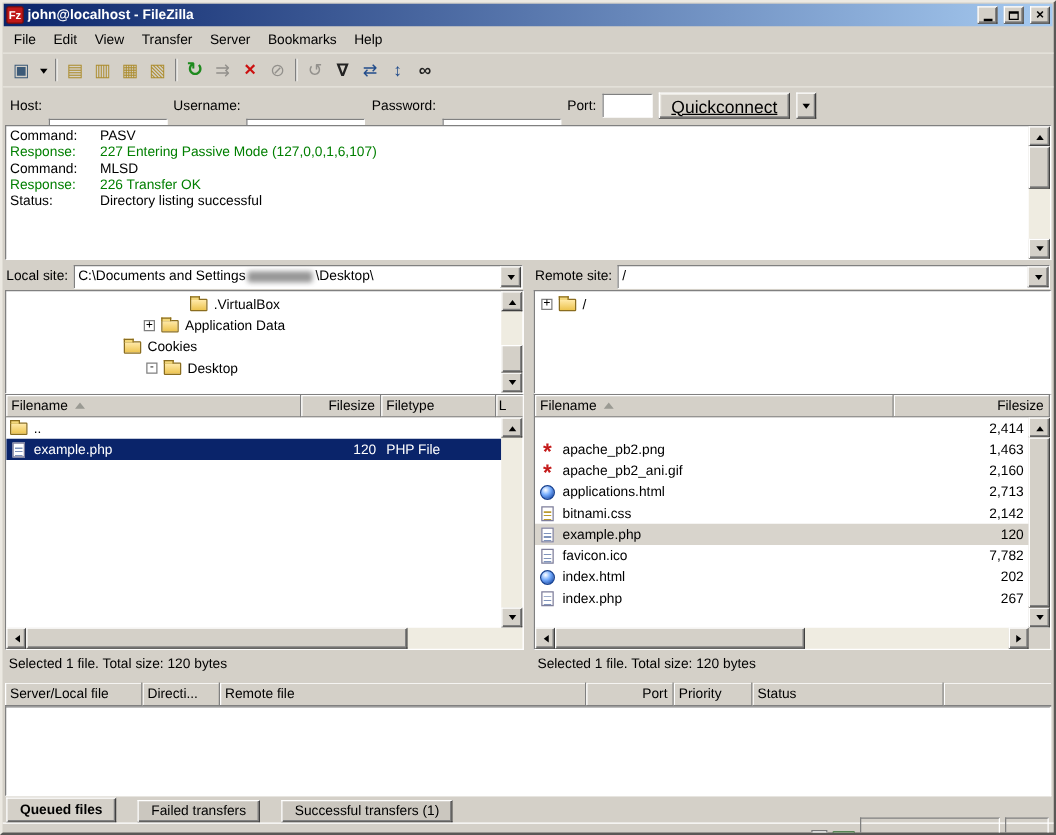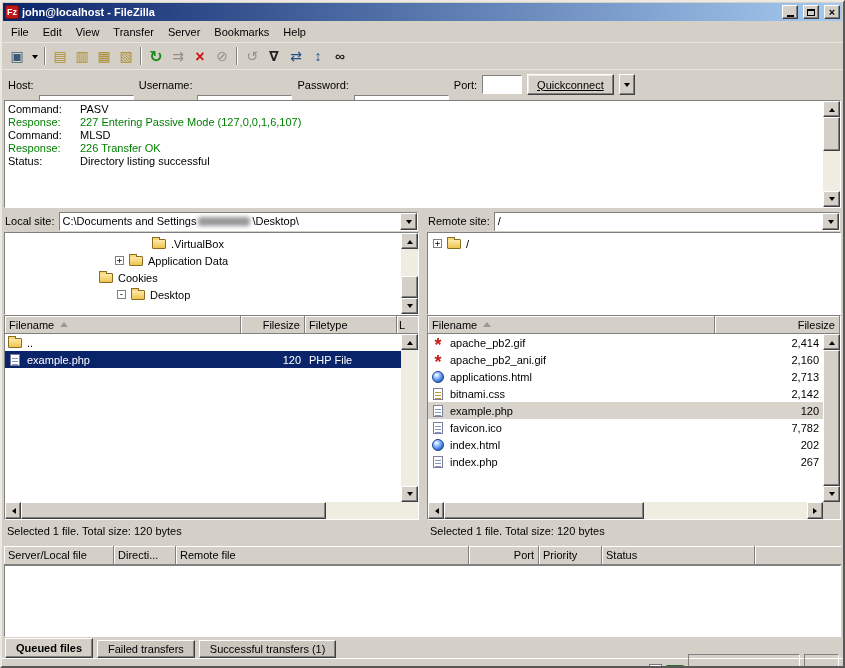--- a/index.html
+++ b/index.html
@@ -47,21 +47,21 @@
 
   
   .qcbar { height:30px; flex:none; display:flex; align-items:center; gap:5px; padding:0 6px;
            border-top:1px solid #e8e5de; }
   .qinput { height:19px; font:11px "Liberation Sans","DejaVu Sans",sans-serif; background:#fff;
             border:1px solid; border-color:#808080 #fff #fff #808080; padding:1px 3px; }
   .w95 { width:95px;margin-top:40px; } .w40 { width:40px; }
   .qc-btn { height:21px; padding:0 9px; background:#d4d0c8; text-decoration:underline;
             border:1px solid; border-color:#fff #404040 #404040 #fff;
             box-shadow:inset -1px -1px 0 #808080, inset 1px 1px 0 #eceae4;
-            font-size:11px; display:flex; align-items:center; }
+            font-size:14px; display:flex; align-items:center; }
   .qc-caret { width:16px; height:21px; background:#d4d0c8;
               border:1px solid; border-color:#fff #404040 #404040 #fff;
               box-shadow:inset -1px -1px 0 #808080;
               display:flex; align-items:center; justify-content:center; }
 
   
   .logpane { height:108px; flex:none; margin:1px 2px 2px; background:#fff; position:relative;
              border:1px solid; border-color:#808080 #fff #fff #808080;
              padding:2px 20px 1px 3px; overflow:hidden; }
   .log-line { height:13px; line-height:13px; white-space:nowrap; }
@@ -158,21 +158,21 @@
   .fi-html { width:12px; height:12px; border-radius:50%; border:1px solid #16408f;
              background:radial-gradient(circle at 35% 30%,#ffffff,#7ab0ff 40%,#1d4fae 85%); }
 
   
   .hsplit { height:4px; flex:none; }
   .queue-header { height:19px; flex:none; display:flex; margin:0 2px; }
   .qh-0 { width:110px; } .qh-1 { width:62px; } .qh-2 { width:293px; }
   .qh-3 { width:70px; justify-content:flex-end; } .qh-4 { width:63px; } .qh-5 { width:153px; }
   .queue-body { height:72px; flex:none; margin:0 2px; background:#fff;
                 border:1px solid; border-color:#808080 #fff #fff #808080; }
-  .tabs { height:21px; flex:none; display:flex; align-items:flex-end; padding:1px 3px 0; gap:4px; }
+  .tabs { height:21px; flex:none; display:flex; align-items:flex-end; padding:1px 3px 0; gap:17px; }
   .tab { height:18px; padding:0 10px; display:flex; align-items:center; background:#cbc7bf;
          border:1px solid; border-color:#fff #404040 #404040 #fff;
          box-shadow:inset -1px -1px 0 #808080; margin-top:2px; }
   .tab.active { font-weight:bold; background:#d4d0c8; height:20px; margin-top:0; }
 
   
   .statusbar { height:24px; flex:none; display:flex; align-items:center; gap:4px; padding:0 4px;
                border-top:1px solid #fff; }
   .sb-spacer { flex:1; }
   .sb-icon-a { width:13px; height:14px; background:#fff; border:1px solid #777;
@@ -440,28 +440,33 @@
           <span class="hcell" style="width:287px;">
               <span>Filename</span>
               <span class="sort-asc"></span>
             </span>
           <span class="hcell h-end" style="flex:1;">
               <span>Filesize</span>
             </span>
         </div>
         <div class="list-body">
           <div class="frow">
+            <span class="fcell cr-size">
+                <span>2,414</span>
+              </span>
+          </div>
+          <div class="frow">
             <span class="fcell cr-name">
                 <span class="fi">
                   <span class="fi-apache"></span>
                 </span>
-                <span>apache_pb2.gif</span>
-              </span>
-            <span class="fcell cr-size">
-                <span>2,414</span>
+                <span>apache_pb2.png</span>
+              </span>
+            <span class="fcell cr-size">
+                <span>1,463</span>
               </span>
           </div>
           <div class="frow">
             <span class="fcell cr-name">
                 <span class="fi">
                   <span class="fi-apache"></span>
                 </span>
                 <span>apache_pb2_ani.gif</span>
               </span>
             <span class="fcell cr-size">

